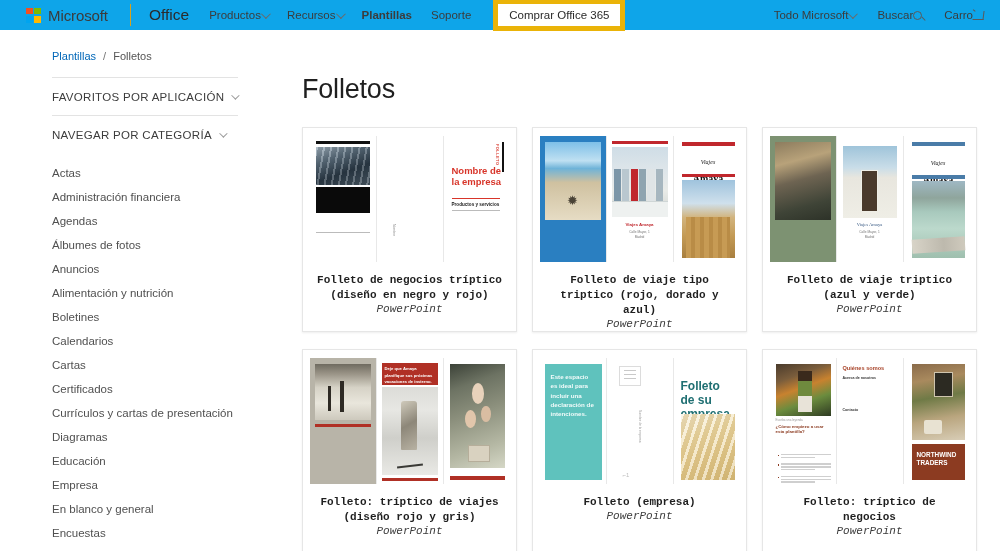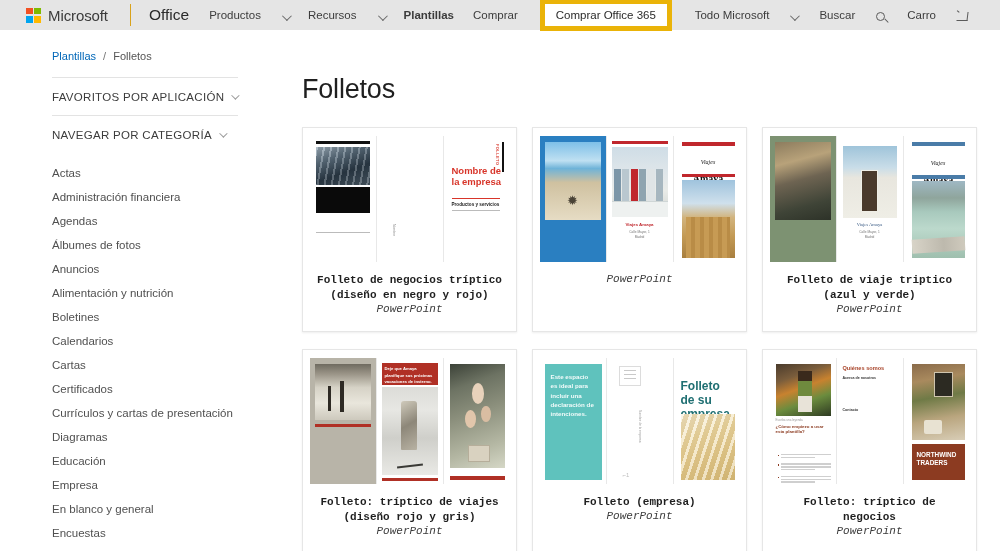--- a/index.html
+++ b/index.html
@@ -13,22 +13,22 @@
     font-family: "Liberation Sans", sans-serif;
     color: #333333;
     -webkit-font-smoothing: antialiased;
   }
 
   
   .header {
     height: 30px;
     display: flex;
     align-items: center;
-    background: #e5e5e5;
-    padding: 0 32px 0 26px;
+    background: #0ea5e9;
+    padding: 0 16px 0 26px;
     font-size: 11.5px;
   }
   .ms-logo-group { display: flex; align-items: center; gap: 7px; }
   .ms-squares {
     width: 15px; height: 15px;
     display: grid;
     grid-template-columns: 1fr 1fr;
     grid-template-rows: 1fr 1fr;
     gap: 1.5px;
   }
@@ -53,22 +53,22 @@
     color: #2b2b2b;
     margin-right: 20px;
   }
   .nav-main { display: flex; align-items: center; gap: 19px; }
   .nav-link {
     color: #3c3c3c;
     font-size: 11.5px;
     cursor: pointer;
     white-space: nowrap;
     display: flex;
-    align-items: flex-end;
-    gap: 21px;
+    align-items: center;
+    gap: 0;
   }
   .nav-link.bold { font-weight: bold; }
   .chev {
     display: inline-block;
     width: 7px; height: 7px;
     border-right: 1.2px solid #6b6b6b;
     border-bottom: 1.2px solid #6b6b6b;
     transform: rotate(45deg) translateY(-2px);
   }
   .buy-btn {
@@ -440,21 +440,21 @@
   <nav class="nav-main">
     <span class="nav-link">
       <span>Productos</span>
       <i class="chev"></i>
     </span>
     <span class="nav-link">
       <span>Recursos</span>
       <i class="chev"></i>
     </span>
     <span class="nav-link bold">Plantillas</span>
-    <span class="nav-link">Comprar</span>
+    <span class="nav-link">Soporte</span>
   </nav>
 
   <button class="buy-btn">Comprar Office 365</button>
 
   <div class="nav-right">
     <span class="nav-link">
       <span>Todo Microsoft</span>
       <i class="chev"></i>
     </span>
     <span class="nav-link">
@@ -581,20 +581,21 @@
               <span class="c2-brand">
                 <span class="s1">Viajes</span><br>
                 <span class="s2">Amaya</span>
               </span>
               <span class="c2-bar2"></span>
               <span class="c2-castle"></span>
             </div>
           </div>
         </div>
         <div class="caption">
+          <div class="cap-title">Folleto de viaje tipo triptico (rojo, dorado y azul)</div>
           <div class="cap-app">PowerPoint</div>
         </div>
       </div>
 
       <div class="card">
         <div class="thumb-wrap">
           <div class="trifold">
             <div class="panel c3-p1">
               <span class="c3-stairs"></span>
               <span class="c3-txt"><i class="ln"></i><i class="ln"></i><i class="ln"></i><i class="ln s"></i></span>

